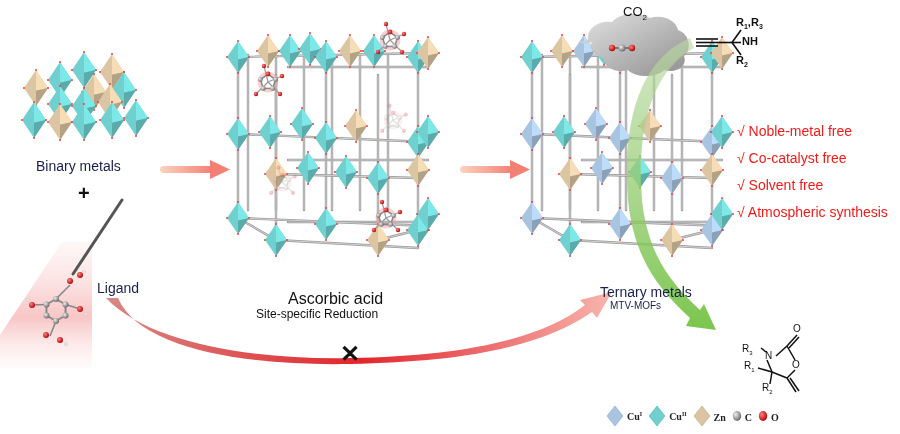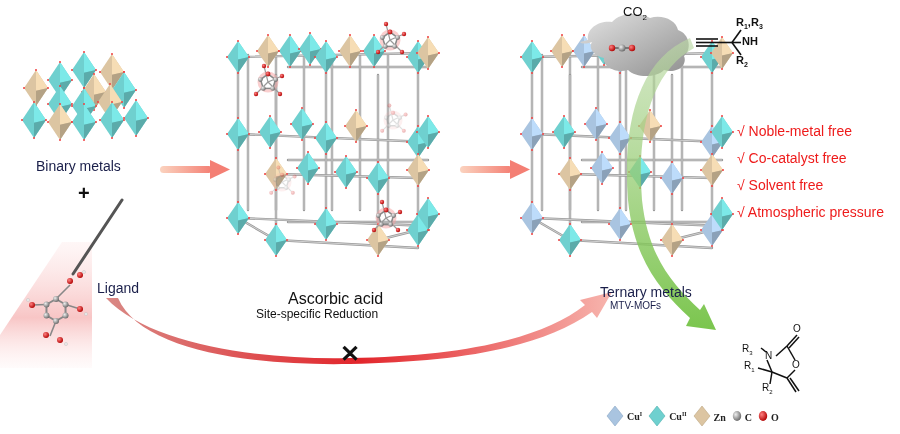--- a/index.html
+++ b/index.html
@@ -986,21 +986,21 @@
   </div>
   <div class="lbl black" style="left:762px;top:382px;font-size:10px;">
     <span>R</span><sub style="font-size:6px">2</sub>
   </div>
 
   
   <div class="benefits">
     <div>√  Noble-metal free</div>
     <div>√  Co-catalyst free</div>
     <div>√  Solvent free</div>
-    <div>√  Atmospheric pressure</div>
+    <div>√  Atmospheric synthesis</div>
   </div>
 
   
   <div class="legend">
     <span class="sw"><svg width="18" height="22">
           <polygon points="9,1 17,11 9,21 1,11" fill="#a9c4e0" stroke="#8aa6c4" stroke-width="0.6"></polygon>
         </svg></span>
     <span><span>Cu</span><sup>I</sup></span>
     <span class="sw"><svg width="18" height="22">
           <polygon points="9,1 17,11 9,21 1,11" fill="#6fd0cf" stroke="#4fb0ae" stroke-width="0.6"></polygon>

